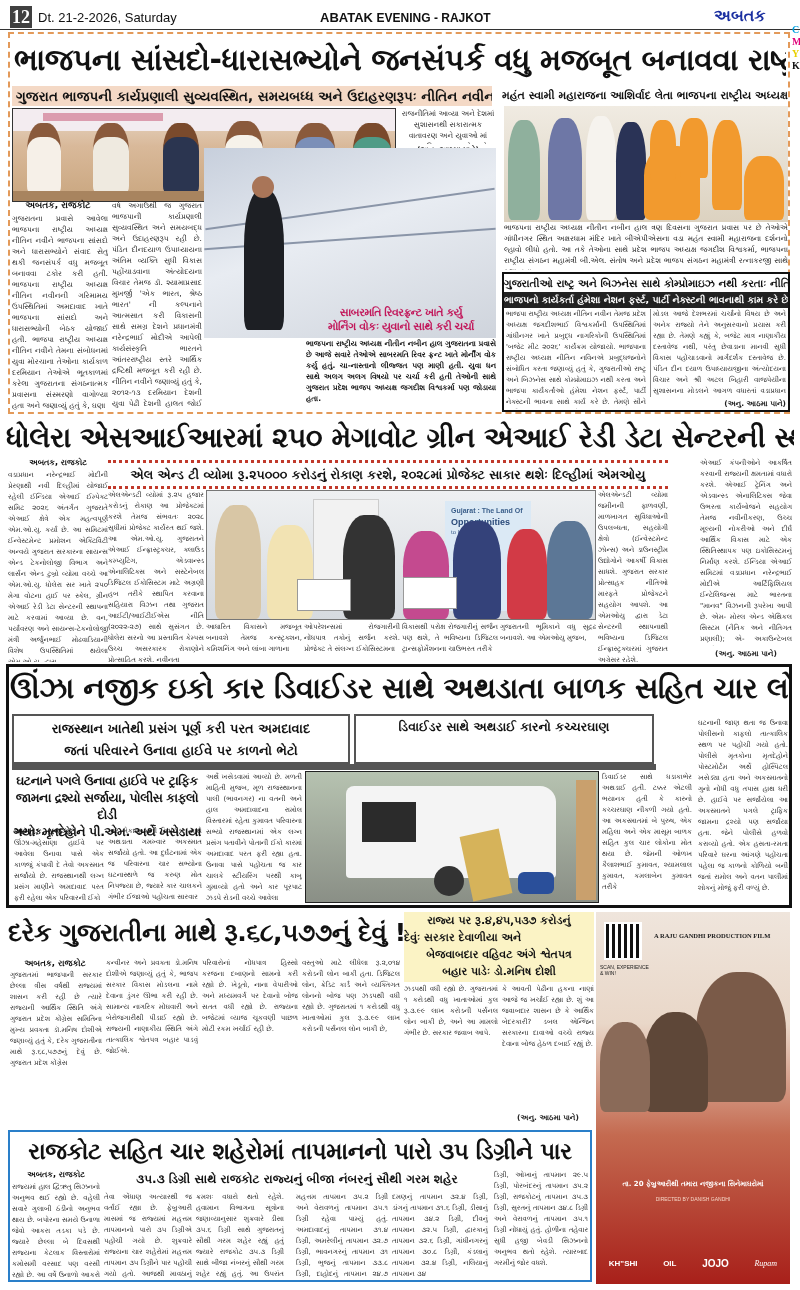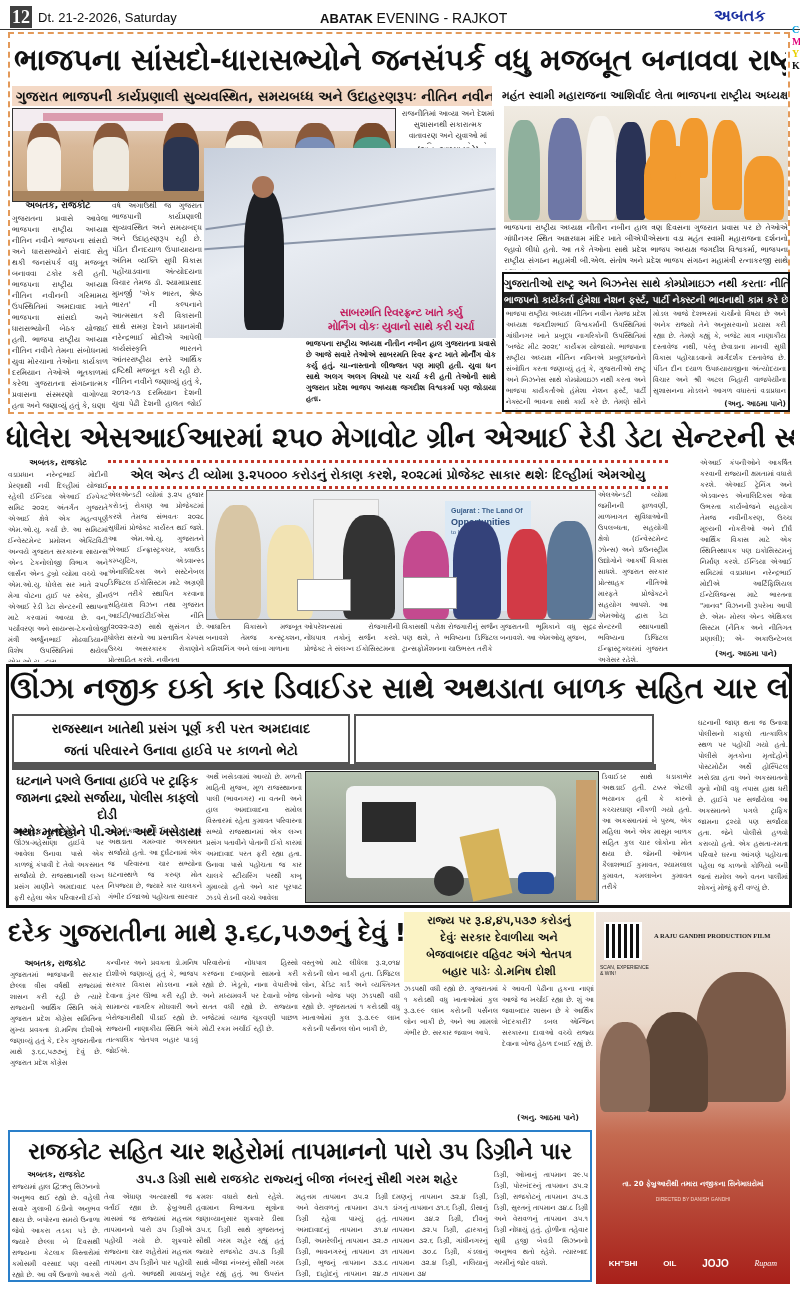--- a/index.html
+++ b/index.html
@@ -2,21 +2,21 @@
 <html><head>
 <meta charset="utf-8">
 <style>
 *{box-sizing:border-box;margin:0;padding:0}
 body{width:800px;height:1290px;background:#fff;font-family:"DejaVu Sans",sans-serif;color:#111;position:relative;overflow:hidden}
 .abs{position:absolute}
 .masthead{left:0;top:0;width:800px;height:30px;border-bottom:1px solid #333}
 .pgno{left:10px;top:6px;width:22px;height:22px;background:#404040;color:#fff;font:bold 18px "Liberation Serif",serif;text-align:center;line-height:22px}
 .date{left:38px;top:10px;font:13px "Liberation Sans",sans-serif}
 .brand{left:320px;top:10px;font:bold 13px "Liberation Sans",sans-serif}
-.brand small{font-size:14px;font-weight:normal}
+.brand small{font-size:12px;font-weight:bold}
 .logo{left:714px;top:6px;color:#1a2fa0;font:bold 16px "DejaVu Sans",sans-serif}
 .cmyk{left:792px;font:bold 10px "Liberation Serif",serif}
 .dashbox{border:2px dashed #e39a5a}
 .solidbox{border:2px solid #111}
 .bluebox{border:2px solid #2a7fc9}
 .hd{font-weight:bold;color:#111;white-space:nowrap;overflow:hidden;letter-spacing:-0.5px;font-family:"DejaVu Sans",sans-serif}
 .sub{font-weight:bold;white-space:nowrap;overflow:hidden;font-family:"DejaVu Sans",sans-serif}
 .txt{font-size:7.5px;line-height:11px;color:#222;text-align:justify;overflow:hidden}
 .photo{overflow:hidden}
 .cap{font-size:8px;line-height:11px;color:#111;text-align:justify;overflow:hidden}
@@ -119,20 +119,21 @@
 <div class="abs txt" style="left:700px;top:458px;width:92px;height:188px;font-size:7px">એઆઈ કંપનીઓને આકર્ષિત કરવાની રાજ્યની ક્ષમતામાં વધારો કરશે. એઆઈ ટ્રેનિંગ અને એડવાન્સ્ડ એનાલિટિક્સ જેવા ઉભરતા કાર્યબોજને સહયોગ તેમજ નવીનીકરણ, ઉચ્ચ મૂલ્યની નોકરીઓ અને દીર્ઘ આર્થિક વિકાસ માટે એક સ્થિતિસ્થાપક પણ ઇકોસિસ્ટમનું નિર્માણ કરશે. ઈન્ડિયા એઆઈ સમિટમાં વડાપ્રધાન નરેન્દ્રભાઈ મોદીએ આર્ટિફિશિયલ ઈન્ટેલિજન્સ માટે ભારતના "માનવ" વિઝનની રૂપરેખા આપી છે. એમ- મોરલ એન્ડ એથિકલ સિસ્ટમ (નૈતિક અને નીતિગત પ્રણાલી); એ- અકાઉન્ટેબલ ગવર્નન્સ (જવાબદાર શાસન); એન-</div>
 <div class="abs txt" style="left:700px;top:648px;width:92px;height:12px;font-weight:bold;text-align:center">(અનુ. આઠમા પાને)</div>
 
 <div class="abs solidbox" style="left:6px;top:664px;width:786px;height:244px;border-width:3px"></div>
 <div class="abs hd" style="left:10px;top:666px;width:780px;font-size:29px;line-height:44px;text-align:center">ઊંઝા નજીક ઇકો કાર ડિવાઈડર સાથે અથડાતા બાળક સહિત ચાર લોકોના મોત</div>
 <div class="abs" style="left:12px;top:714px;width:338px;height:50px;border:2px solid #555;background:#fff">
   <div class="sub" style="font-size:13px;line-height:22px;text-align:center;margin-top:2px">રાજસ્થાન ખાતેથી પ્રસંગ પૂર્ણ કરી પરત અમદાવાદ</div>
   <div class="sub" style="font-size:13px;line-height:22px;text-align:center">જતાં પરિવારને ઉનાવા હાઈવે પર કાળનો ભેટો</div>
 </div>
 <div class="abs" style="left:354px;top:714px;width:300px;height:50px;border:2px solid #555;background:#fff">
+  <div class="sub" style="font-size:12.5px;line-height:22px;text-align:center">ડિવાઈડર સાથે અથડાઈ કારનો કચ્ચરઘાણ</div>
 </div>
 <div class="abs" style="left:12px;top:764px;width:644px;height:6px;background:#555"></div>
 <div class="abs hd" style="left:12px;top:772px;width:190px;font-size:12.5px;line-height:17px;text-align:center;white-space:normal"><span>ઘટનાને પગલે ઉનાવા હાઈવે પર ટ્રાફિક</span><br><span>જામના દ્રશ્યો સર્જાયા, પોલીસ કાફલો દોડી</span><br><span>ગયોઃ મૃતદેહોને પી.એમ. અર્થે ખસેડાયા</span></div>
 <div class="abs" style="left:14px;top:826px;width:96px;height:12px;font-size:8.5px;font-weight:bold">અબતક, રાજકોટ</div>
 <div class="abs txt" style="left:14px;top:838px;width:90px;height:66px;font-size:7px">ઊંઝા-મહેસાણા હાઈવે પર આવેલા ઉનાવા પાસે એક કાળજું કંપાવી દે તેવો અકસ્માત સર્જાયો છે. રાજસ્થાનથી લગ્ન પ્રસંગ માણીને અમદાવાદ પરત ફરી રહેલા એક પરિવારની ઈકો</div>
 <div class="abs txt" style="left:108px;top:826px;width:94px;height:78px;font-size:7px">કાર બેકાબૂ બની ડિવાઈડર સાથે અથડાતા ગમખ્વાર અકસ્માત સર્જાયો હતો. આ દુર્ઘટનામાં એક જ પરિવારના ચાર સભ્યોના ઘટનાસ્થળે જ કરુણ મોત નિપજ્યા છે, જ્યારે કાર ચાલકને ગંભીર ઈજાઓ પહોંચતા સારવાર</div>
 <div class="abs txt" style="left:206px;top:772px;width:96px;height:132px;font-size:7px">અર્થે ખસેડવામાં આવ્યો છે. મળતી માહિતી મુજબ, મૂળ રાજસ્થાનના પાલી (ભાવનગર) ના વતની અને હાલ અમદાવાદના રામોલ વિસ્તારમાં રહેતા કુમાવત પરિવારના સભ્યો રાજસ્થાનમાં એક લગ્ન પ્રસંગ પતાવીને પોતાની ઈકો કારમાં અમદાવાદ પરત ફરી રહ્યા હતા. ઉનાવા પાસે પહોંચતા જ કાર ચાલકે સ્ટીયરિંગ પરથી કાબૂ ગુમાવ્યો હતો અને કાર પૂરપાટ ઝડપે રોડની વચ્ચે આવેલા</div>
 <div class="abs photo" style="left:305px;top:771px;width:294px;height:132px;background:linear-gradient(180deg,#b6c2b0,#8a8f86);border:1px solid #222">
   <div style="position:absolute;left:40px;top:14px;width:210px;height:92px;background:#f4f4f4;border-radius:8px 16px 4px 4px"></div>
   <div style="position:absolute;left:56px;top:30px;width:54px;height:40px;background:#2b2b2b"></div>
@@ -140,21 +141,21 @@
   <div style="position:absolute;left:128px;top:94px;width:30px;height:30px;border-radius:50%;background:#333"></div>
   <div style="position:absolute;left:212px;top:100px;width:36px;height:22px;background:#2a4f9a;border-radius:6px"></div>
   <div style="position:absolute;left:270px;top:8px;width:20px;height:120px;background:#c9a06d"></div>
 </div>
 <div class="abs txt" style="left:602px;top:772px;width:90px;height:132px;font-size:7px">ડિવાઈડર સાથે ધડાકાભેર અથડાઈ હતી. ટક્કર એટલી ભયાનક હતી કે કારનો કચ્ચરઘાણ નીકળી ગયો હતો. આ અકસ્માતમાં બે પુરુષ, એક મહિલા અને એક માસૂમ બાળક સહિત કુલ ચાર લોકોના મોત થયા છે. જેમની ઓળખ કૈલાશભાઈ કુમાવત, શ્યામલાલ કુમાવત, કમલાબેન કુમાવત તરીકે</div>
 <div class="abs txt" style="left:698px;top:718px;width:90px;height:186px;font-size:7px">ઘટનાની જાણ થતા જ ઉનાવા પોલીસનો કાફલો તાત્કાલિક સ્થળ પર પહોંચી ગયો હતો. પોલીસે મૃતકોના મૃતદેહોને પોસ્ટમોર્ટમ અર્થે હોસ્પિટલ ખસેડ્યા હતા અને અકસ્માતનો ગુનો નોંધી વધુ તપાસ હાથ ધરી છે. હાઈવે પર સર્જાયેલા આ અકસ્માતને પગલે ટ્રાફિક જામના દ્રશ્યો પણ સર્જાયા હતા. જેને પોલીસે હળવો કરાવ્યો હતો. એક હસતા-રમતા પરિવારે ઘરના આંગણે પહોંચતા પહેલા જ કાળનો કોળિયો બની જતાં રામોલ અને વતન પાલીમાં શોકનું મોજું ફરી વળ્યું છે.</div>
 
 <div class="abs hd" style="left:8px;top:910px;width:396px;font-size:25px;line-height:46px">દરેક ગુજરાતીના માથે રૂ.૬૮,૫૭૭નું દેવું !</div>
 <div class="abs" style="left:404px;top:912px;width:190px;height:70px;background:#fbf3c5">
   <div class="sub" style="font-size:11px;line-height:17px;text-align:center">રાજ્ય પર રૂ.૪,૪૫,૫૩૭ કરોડનું</div>
-  <div class="sub" style="font-size:11px;line-height:17px;text-align:center">દેવુંઃ સરકાર દેવાળીયા અને</div>
+  <div class="sub" style="font-size:11px;line-height:17px;text-align:left">દેવુંઃ સરકાર દેવાળીયા અને</div>
   <div class="sub" style="font-size:11px;line-height:17px;text-align:center">બેજવાબદાર વહિવટ અંગે શ્વેતપત્ર</div>
   <div class="sub" style="font-size:11px;line-height:17px;text-align:center">બહાર પાડેઃ ડો.મનિષ દોશી</div>
 </div>
 <div class="abs" style="left:10px;top:958px;width:90px;height:12px;font-size:8.5px;font-weight:bold;text-align:center">અબતક, રાજકોટ</div>
 <div class="abs txt" style="left:10px;top:970px;width:92px;height:156px;font-size:7px">ગુજરાતમાં ભાજપાની સરકાર છેલ્લા ત્રીસ વર્ષથી રાજ્યમાં શાસન કરી રહી છે ત્યારે રાજ્યની આર્થિક સ્થિતિ અંગે ગુજરાત પ્રદેશ કોંગ્રેસ સમિતિના મુખ્ય પ્રવક્તા ડૉ.મનિષ દોશીએ જણાવ્યું હતું કે, દરેક ગુજરાતીના માથે રૂ.૬૮,૫૭૭નું દેવું છે. ગુજરાત પ્રદેશ કોંગ્રેસ</div>
 <div class="abs txt" style="left:106px;top:958px;width:92px;height:168px;font-size:7px">કન્વીનર અને પ્રવક્તા ડો.મનિષ દોશીએ જણાવ્યું હતું કે, ભાજપ સરકાર વિકાસ મોડલના નામે દેવાના ડુંગર ઊભા કરી રહી છે. સામાન્ય નાગરિક મોંઘવારી અને બેરોજગારીથી પીડાઈ રહ્યો છે. રાજ્યની નાણાકીય સ્થિતિ અંગે તાત્કાલિક શ્વેતપત્ર બહાર પાડવું જોઈએ.</div>
 <div class="abs txt" style="left:202px;top:958px;width:96px;height:168px;font-size:7px">પરિવારોનાં નોંધપાત્ર હિસ્સો કરજના દબાણનો સામનો કરી રહ્યો છે. ખેડૂતો, નાના વેપારીઓ અને મધ્યમવર્ગ પર દેવાનો બોજ સતત વધી રહ્યો છે. રાજ્યના બજેટમાં વ્યાજ ચૂકવણી પાછળ મોટી રકમ ખર્ચાઈ રહી છે.</div>
 <div class="abs txt" style="left:302px;top:958px;width:98px;height:168px;font-size:7px">વસ્તુઓ માટે લીધેલા રૂ.૨,૦૧૪ કરોડની લોન બાકી હતા. ડિજિટલ લોન, ક્રેડિટ કાર્ડ અને વ્યક્તિગત લોનનો બોજ પણ ઝડપથી વધી રહ્યો છે. ગુજરાતમાં ૧ કરોડથી વધુ ખાતાઓમાં કુલ રૂ.૩.૯૯ લાખ કરોડની પર્સનલ લોન બાકી છે,</div>
 <div class="abs txt" style="left:404px;top:984px;width:94px;height:142px;font-size:7px">ઝડપથી વધી રહ્યો છે. ગુજરાતમાં ૧ કરોડથી વધુ ખાતાઓમાં કુલ રૂ.૩.૯૯ લાખ કરોડની પર્સનલ લોન બાકી છે, અને આ મામલો ગંભીર છે. સરકાર જવાબ આપે.</div>
 <div class="abs txt" style="left:502px;top:984px;width:92px;height:128px;font-size:7px">કે આવતી પેઢીના હકના નાણાં આજે જ ખર્ચાઈ રહ્યા છે. શું આ જવાબદાર શાસન છે કે આર્થિક બેદરકારી? ડબલ એન્જિન સરકારના દાવાઓ વચ્ચે રાજ્ય દેવાના બોજ હેઠળ દબાઈ રહ્યું છે.</div>

